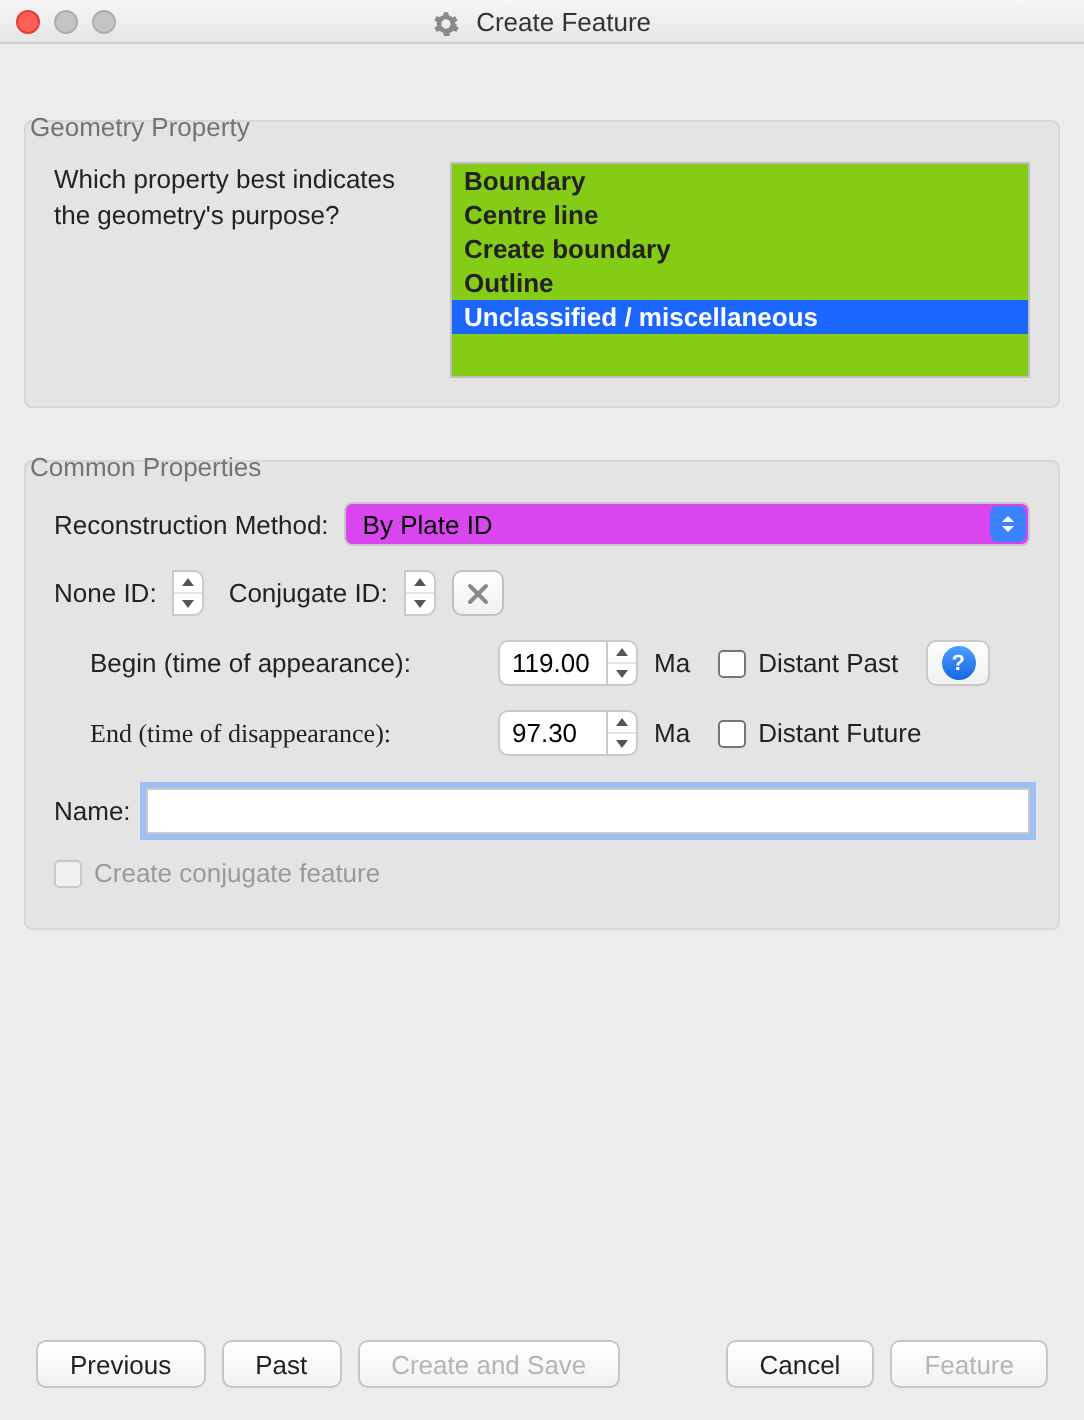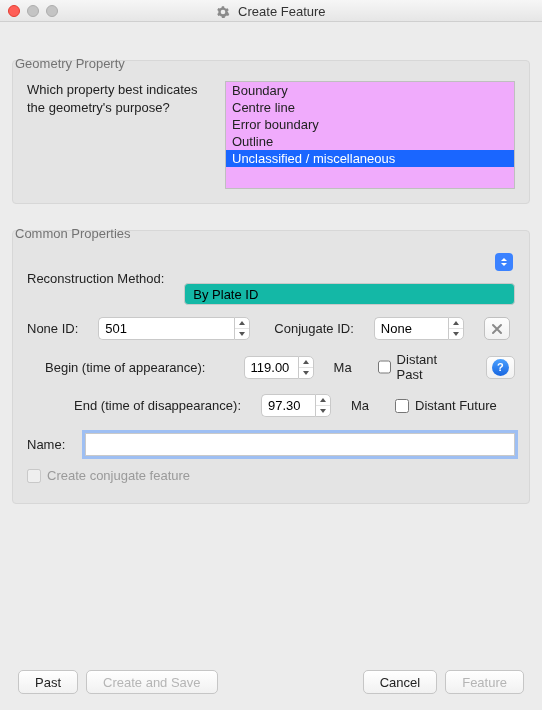--- a/index.html
+++ b/index.html
@@ -50,42 +50,42 @@
   }
   .groupbox .legend {
     position:absolute; top:-15px; left:2px;
     font-size:13px; color:#737373;margin-top:10px;
   }
 
   
   .geom-row { display:flex; gap:18px;justify-content:space-between; }
   .geom-prompt { width:180px; line-height:1.35; }
   .geom-list {
-    flex:1; background:#f0abfc; border:1px solid #bfbfbf;
+    flex:1; background:#84cc16; border:1px solid #bfbfbf;
     height:108px; overflow:hidden;
     font-size:13px;
+    font-weight:bold;
   }
   .geom-list .opt { padding:1px 6px; cursor:default; }
   .geom-list .opt.selected { background:#1a66ff; color:#fff; }
 
   
-  .row { display:flex; align-items:center; margin-bottom:12px; gap:20px; }
+  .row { display:flex; align-items:center; margin-bottom:12px; gap:8px; }
   .row.last { margin-bottom:6px; }
   .lbl { white-space:nowrap; }
 
   select.mac-select {
     height:22px;
-    background:#14b8a6;
+    background:#d946ef;
     border:1px solid #c9c9c9;
     border-radius:4px;
     font-size:13px;
     padding:0 22px 0 8px;
     appearance:none;
     position:relative;
-    margin-top:32px;
   }
   .select-wrap { position:relative; display:inline-block; }
   .select-wrap .chev {
     position:absolute; right:2px; top:2px;
     width:18px; height:18px;
     background:#3b82ff;
     border-radius:4px;
     display:flex; flex-direction:column; align-items:center; justify-content:center;
   }
   .select-wrap .chev::before, .select-wrap .chev::after {
@@ -199,21 +199,21 @@
 
 <div class="content">
 
   <div class="groupbox" style="margin-top:30px;">
     <div class="legend">Geometry Property</div>
     <div class="geom-row">
       <div class="geom-prompt">Which property best indicates the geometry's purpose?</div>
       <div class="geom-list" id="geom-list">
           <div class="opt">Boundary</div>
           <div class="opt">Centre line</div>
-          <div class="opt">Error boundary</div>
+          <div class="opt">Create boundary</div>
           <div class="opt">Outline</div>
           <div class="opt selected">Unclassified / miscellaneous</div>
         </div>
     </div>
   </div>
 
   <div class="groupbox" style="margin-top:26px;">
     <div class="legend">Common Properties</div>
 
     <div class="row">
@@ -222,33 +222,31 @@
         <select class="mac-select" style="width:100%;">
           <option>By Plate ID</option>
         </select>
         <span class="chev"></span>
       </span>
     </div>
 
     <div class="row">
       <span class="lbl">None ID:</span>
       <span class="spinbox">
-        <input style="width: 136px;" value="501">
         <span class="stepper">
             <div>
               <span class="tri-up"></span>
             </div>
             <div>
               <span class="tri-dn"></span>
             </div>
           </span>
       </span>
       <span class="lbl" style="margin-left:4px;text-align:center;">Conjugate ID:</span>
       <span class="spinbox">
-        <input style="width: 74px;" value="None">
         <span class="stepper">
             <div>
               <span class="tri-up"></span>
             </div>
             <div>
               <span class="tri-dn"></span>
             </div>
           </span>
       </span>
       <span class="square-btn">
@@ -275,21 +273,21 @@
       <label class="chk-lbl" style="margin-left:6px;">
         <input type="checkbox" class="mac" style="">
         <span>Distant Past</span>
       </label>
       <span class="help-btn" style="margin-left:6px;">
         <span class="help-circle">?</span>
       </span>
     </div>
 
     <div class="row" style="padding-left:18px;">
-      <span class="lbl" style="width:196px; text-align:right;">End (time of disappearance):</span>
+      <span class="lbl" style="width:196px; text-align:left;font-family:Liberation Serif, serif;">End (time of disappearance):</span>
       <span class="spinbox">
         <input style="width: 54px;" value="97.30">
         <span class="stepper">
             <div>
               <span class="tri-up"></span>
             </div>
             <div>
               <span class="tri-dn"></span>
             </div>
           </span>
@@ -308,18 +306,19 @@
 
     <label class="chk-lbl disabled row last">
       <input type="checkbox" class="mac" disabled="" style="">
       <span>Create conjugate feature</span>
     </label>
   </div>
 
 </div>
 
 <div class="footer">
+  <button class="btn">Previous</button>
   <button class="btn">Past</button>
   <button class="btn disabled">Create and Save</button>
   <span class="spacer"></span>
   <button class="btn">Cancel</button>
   <button class="btn disabled">Feature</button>
 </div>
 
 </body></html>

